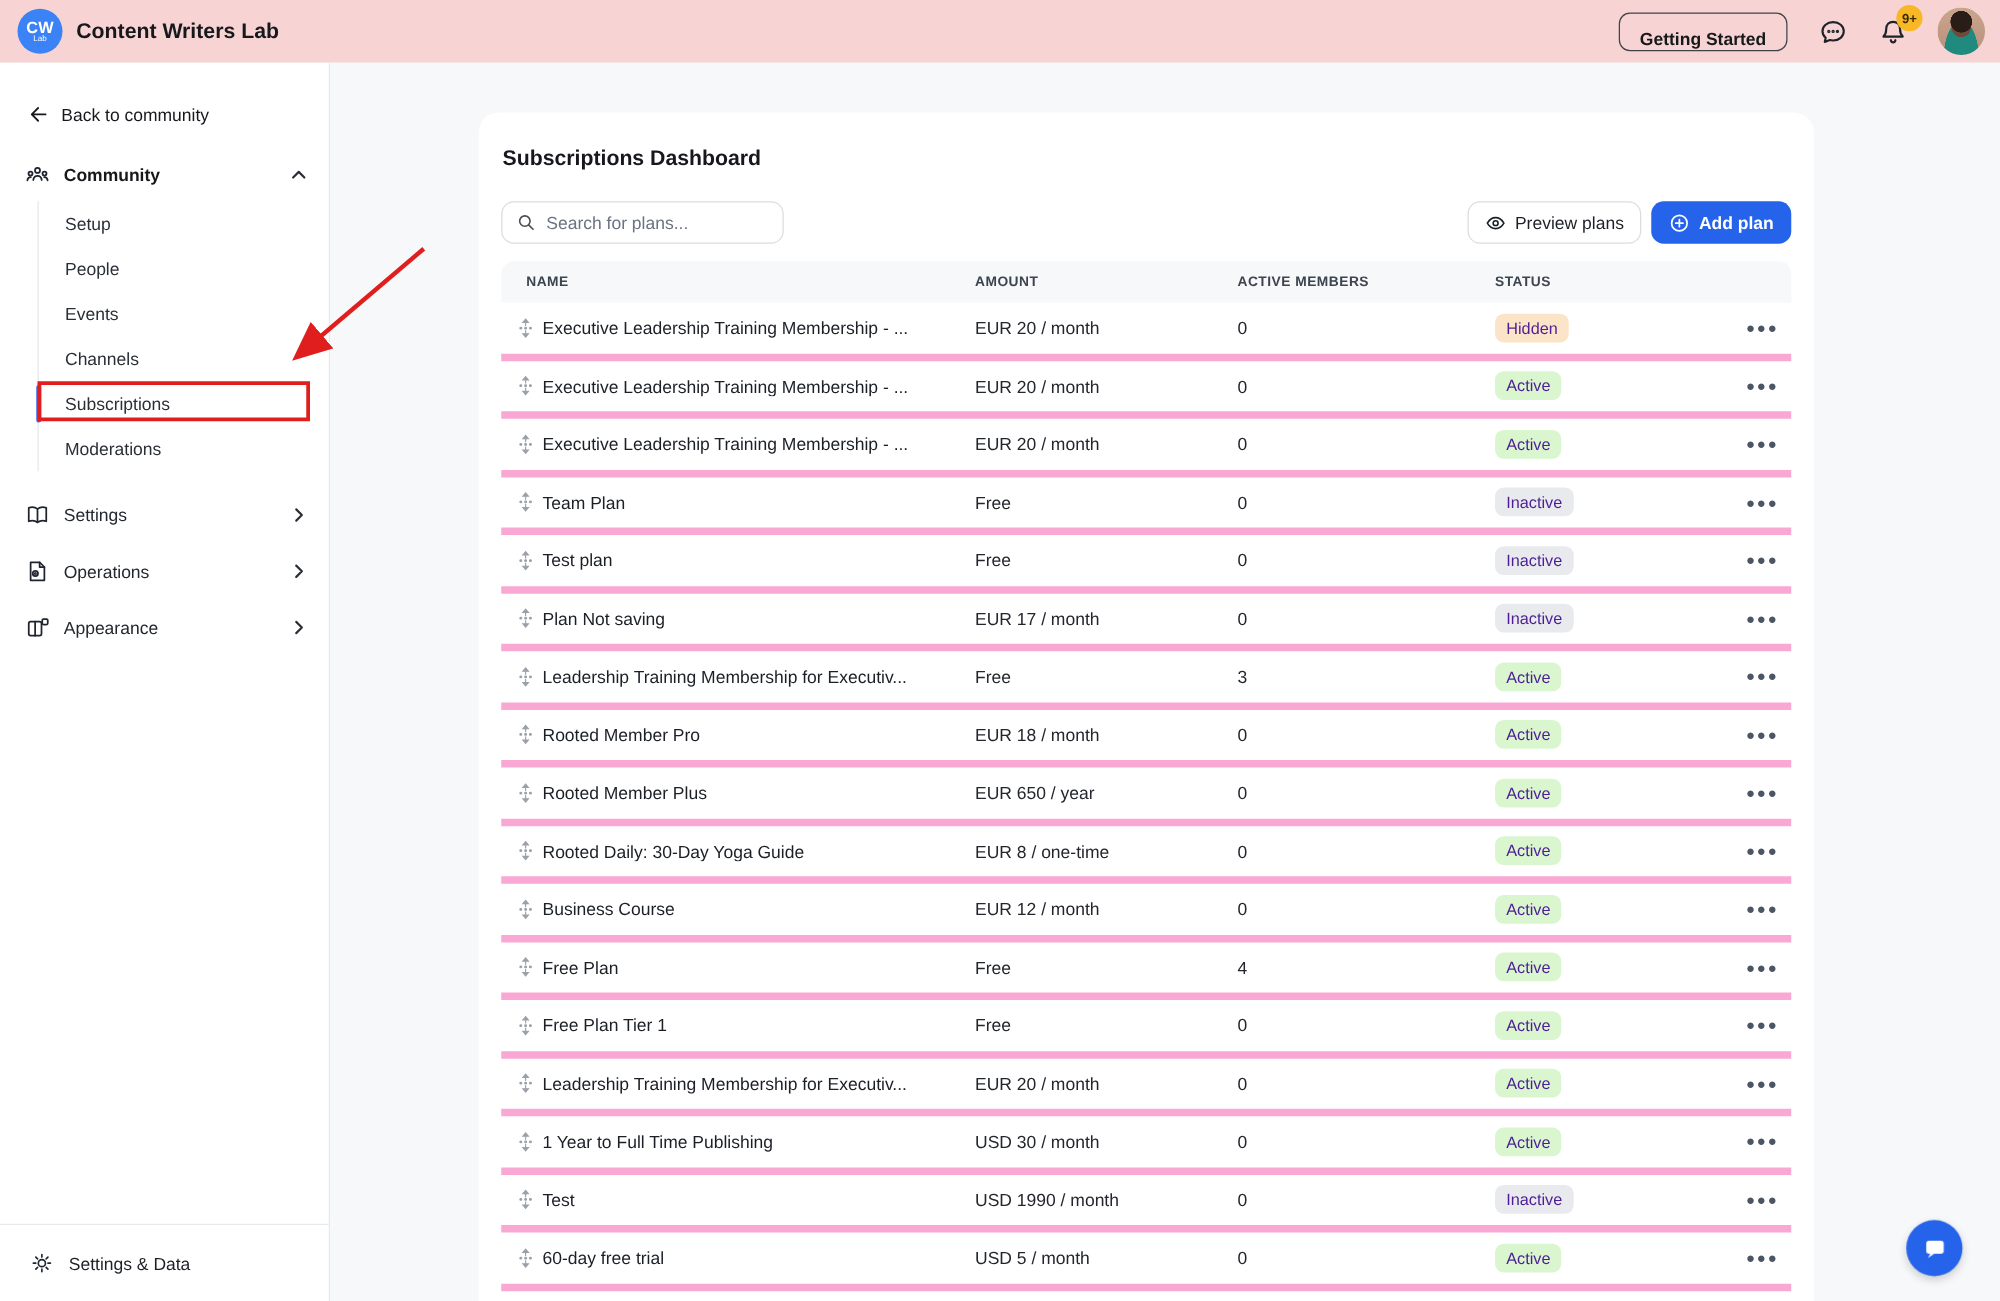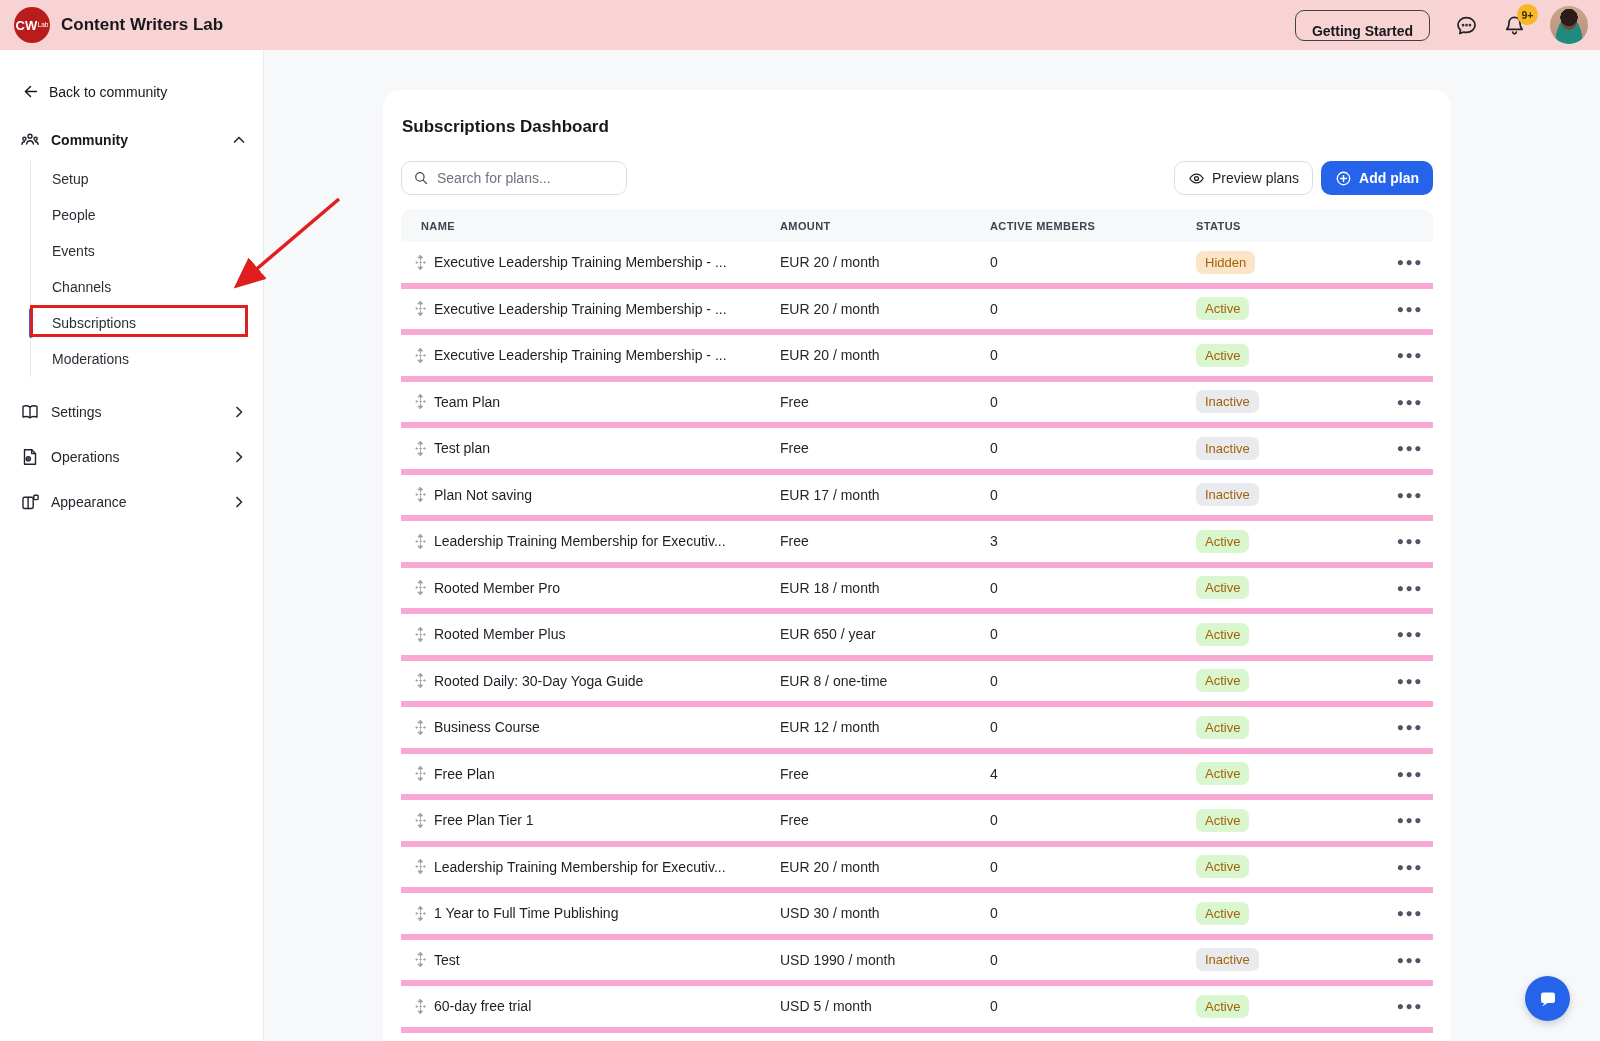--- a/index.html
+++ b/index.html
@@ -4,22 +4,22 @@
 <style>
   * { margin:0; padding:0; box-sizing:border-box; }
   html,body { width:1600px; height:1041px; overflow:hidden;
     font-family:"Liberation Sans", sans-serif; background:#f7f8f9; }
 
   
   .topbar { position:fixed; top:0; left:0; width:1600px; height:50px;
     background:#f7d4d3; display:flex; align-items:center;
     justify-content:space-between; padding:0 12px 0 14px; z-index:20; }
   .brand { display:flex; align-items:center; gap:11px; }
-  .logo { width:36px; height:36px; border-radius:50%; background:#b91c1c;
-    color:#fff; display:flex; flex-direction:row; align-items:center;
+  .logo { width:36px; height:36px; border-radius:50%; background:#3b82f6;
+    color:#fff; display:flex; flex-direction:column; align-items:center;
     justify-content:center; line-height:1; }
   .logo .ini { font-size:13px; font-weight:700; letter-spacing:.2px; }
   .logo .sub { font-size:6.5px; margin-top:1px; }
   .brand h1 { font-size:17px; font-weight:700; color:#17181c; }
   .topbar-right { display:flex; align-items:center; gap:24px; }
   .gs-btn { background:transparent; border:1.5px solid #3f4349; border-radius:9px;
     padding:12px 16px; height:31px; font-family:inherit; font-size:14px; font-weight:600;
     color:#17181c; cursor:pointer; }
   .icon-btn { width:24px; height:24px; position:relative; display:inline-flex;
     align-items:center; justify-content:center; cursor:pointer; background:none; border:none; }
@@ -100,21 +100,21 @@
   .th:first-child { padding-left:20px; }
   .trow { display:grid; grid-template-columns:379px 210px 206px 200px 1fr;
     height:46.5px; align-items:center; border-bottom:6px solid #f9a8d4; }
   .td { font-size:14px; color:#23262c; }
   .td.name { display:flex; align-items:center; gap:8px; padding-left:14px;
     color:#1b1f26; white-space:nowrap; overflow:hidden; }
   .drag { display:inline-flex; cursor:grab; flex:0 0 auto; }
   .drag svg { width:11px; height:17px; stroke:#9aa1a9; fill:#9aa1a9;
     stroke-width:1; stroke-linecap:round; }
   .status-badge { display:inline-block; padding:4px 9px; border-radius:7px;
-    font-size:13px; color:#a16207; }
+    font-size:13px; color:#4c1d95; }
   .td.actions { display:flex; justify-content:flex-end; padding-right:10px; }
   .dots { background:none; border:none; color:#4b5563; font-size:12px;
     letter-spacing:1.5px; font-weight:700; cursor:pointer; font-family:inherit; }
 
   
   .annotation-box { position:fixed; left:30px; top:305px; width:218px; height:32px;
     border:3px solid #e01e1e; z-index:49; pointer-events:none; }
   .annotation-arrow { position:fixed; left:0; top:0; width:1600px; height:1041px;
     z-index:50; pointer-events:none; }
   .chat-launcher { position:fixed; right:30px; bottom:20px; width:45px; height:45px;
@@ -238,20 +238,27 @@
           </svg></span>
     <span class="nav-label">Appearance</span>
     <span class="chev">
       <svg viewBox="0 0 16 16">
             <polyline points="6,3.5 10.5,8 6,12.5"></polyline>
           </svg>
     </span>
   </div>
     </div>
 
+  <div class="sidebar-footer">
+    <svg viewBox="0 0 20 20">
+        <circle cx="10" cy="10" r="3"></circle>
+        <path d="M10 2.8v2.1M10 15.1v2.1M2.8 10h2.1M15.1 10h2.1M4.9 4.9l1.5 1.5M13.6 13.6l1.5 1.5M15.1 4.9l-1.5 1.5M6.4 13.6l-1.5 1.5"></path>
+      </svg>
+    <span>Settings &amp; Data</span>
+  </div>
 </aside>
 
 <main class="main">
   <section class="card">
     <h2>Subscriptions Dashboard</h2>
 
     <div class="toolbar">
       <div class="search">
         <svg viewBox="0 0 20 20">
             <circle cx="8.6" cy="8.6" r="5.2"></circle>

